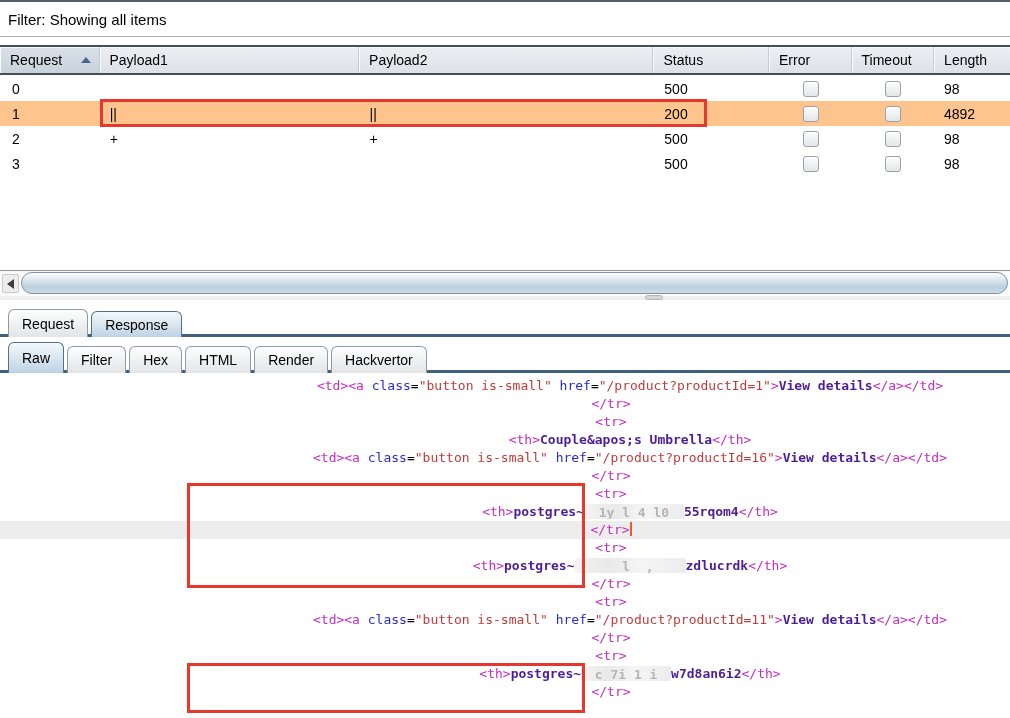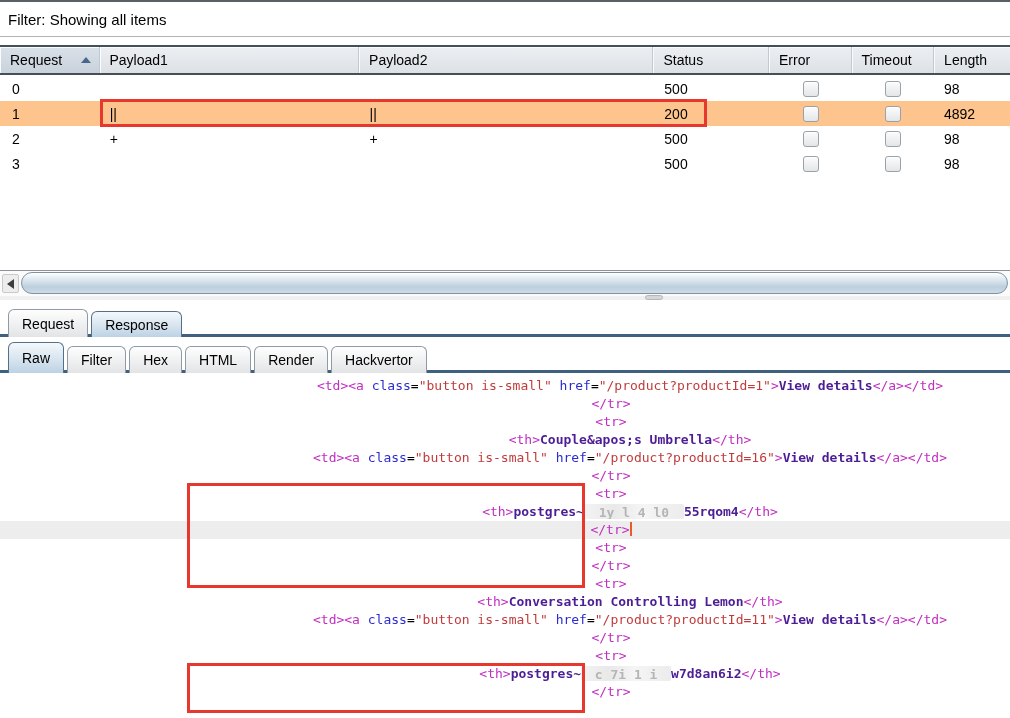--- a/index.html
+++ b/index.html
@@ -209,23 +209,23 @@
         <div class="cline" style="padding-left: 250px;"><span class="tk-t">&lt;td&gt;&lt;a </span><span class="tk-a">class</span><span class="tk-p">=</span><span class="tk-v">"button is-small"</span><span class="tk-p"> </span><span class="tk-a">href</span><span class="tk-p">=</span><span class="tk-v">"/product?productId=1"</span><span class="tk-t">&gt;</span><span class="tk-x">View details</span><span class="tk-t">&lt;/a&gt;&lt;/td&gt;</span></div>
         <div class="cline" style="padding-left: 212px;"><span class="tk-t">&lt;/tr&gt;</span></div>
         <div class="cline" style="padding-left: 212px;"><span class="tk-t">&lt;tr&gt;</span></div>
         <div class="cline" style="padding-left: 250px;"><span class="tk-t">&lt;th&gt;</span><span class="tk-x">Couple&amp;apos;s Umbrella</span><span class="tk-t">&lt;/th&gt;</span></div>
         <div class="cline" style="padding-left: 250px;"><span class="tk-t">&lt;td&gt;&lt;a </span><span class="tk-a">class</span><span class="tk-p">=</span><span class="tk-v">"button is-small"</span><span class="tk-p"> </span><span class="tk-a">href</span><span class="tk-p">=</span><span class="tk-v">"/product?productId=16"</span><span class="tk-t">&gt;</span><span class="tk-x">View details</span><span class="tk-t">&lt;/a&gt;&lt;/td&gt;</span></div>
         <div class="cline" style="padding-left: 212px;"><span class="tk-t">&lt;/tr&gt;</span></div>
         <div class="cline" style="padding-left: 212px;"><span class="tk-t">&lt;tr&gt;</span></div>
         <div class="cline" style="padding-left: 250px;"><span class="tk-t">&lt;th&gt;</span><span class="tk-x">postgres~</span><span class="redacted" style="width: 100px;">1y l 4 l0</span><span class="tk-x">55rqom4</span><span class="tk-t">&lt;/th&gt;</span></div>
         <div class="cline hl" style="padding-left: 212px;"><span class="tk-t">&lt;/tr&gt;</span><span class="caret"></span></div>
         <div class="cline" style="padding-left: 212px;"><span class="tk-t">&lt;tr&gt;</span></div>
-        <div class="cline" style="padding-left: 212px;"><span class="tk-t">&lt;/tr&gt;</span></div>
-        <div class="cline" style="padding-left: 212px;"><span class="tk-t">&lt;tr&gt;</span></div>
-        <div class="cline" style="padding-left: 250px;"><span class="tk-t">&lt;th&gt;</span><span class="tk-x">Conversation Controlling Lemon</span><span class="tk-t">&lt;/th&gt;</span></div>
+        <div class="cline" style="padding-left: 250px;"><span class="tk-t">&lt;th&gt;</span><span class="tk-x">postgres~</span><span class="redacted" style="width: 111px;">  l  ,</span><span class="tk-x">zdlucrdk</span><span class="tk-t">&lt;/th&gt;</span></div>
+        <div class="cline" style="padding-left: 212px;"><span class="tk-t">&lt;/tr&gt;</span></div>
+        <div class="cline" style="padding-left: 212px;"><span class="tk-t">&lt;tr&gt;</span></div>
         <div class="cline" style="padding-left: 250px;"><span class="tk-t">&lt;td&gt;&lt;a </span><span class="tk-a">class</span><span class="tk-p">=</span><span class="tk-v">"button is-small"</span><span class="tk-p"> </span><span class="tk-a">href</span><span class="tk-p">=</span><span class="tk-v">"/product?productId=11"</span><span class="tk-t">&gt;</span><span class="tk-x">View details</span><span class="tk-t">&lt;/a&gt;&lt;/td&gt;</span></div>
         <div class="cline" style="padding-left: 212px;"><span class="tk-t">&lt;/tr&gt;</span></div>
         <div class="cline" style="padding-left: 212px;"><span class="tk-t">&lt;tr&gt;</span></div>
         <div class="cline" style="padding-left: 250px;"><span class="tk-t">&lt;th&gt;</span><span class="tk-x">postgres~</span><span class="redacted" style="width: 90px;">c 7i 1 i</span><span class="tk-x">w7d8an6i2</span><span class="tk-t">&lt;/th&gt;</span></div>
         <div class="cline" style="padding-left: 212px;"><span class="tk-t">&lt;/tr&gt;</span></div>
       </div>
   </div>
 
   <div id="anno-layer" class="abs" style="left:0;top:0;width:1010px;height:718px;pointer-events:none;">
       <div class="anno" style="left: 100px; top: 99px; width: 607px; height: 28px;"></div>

